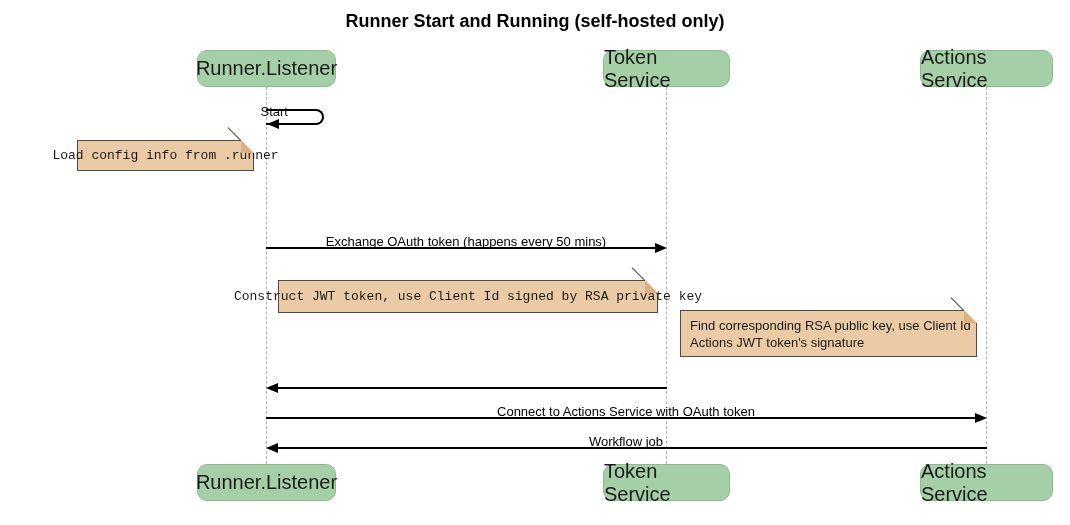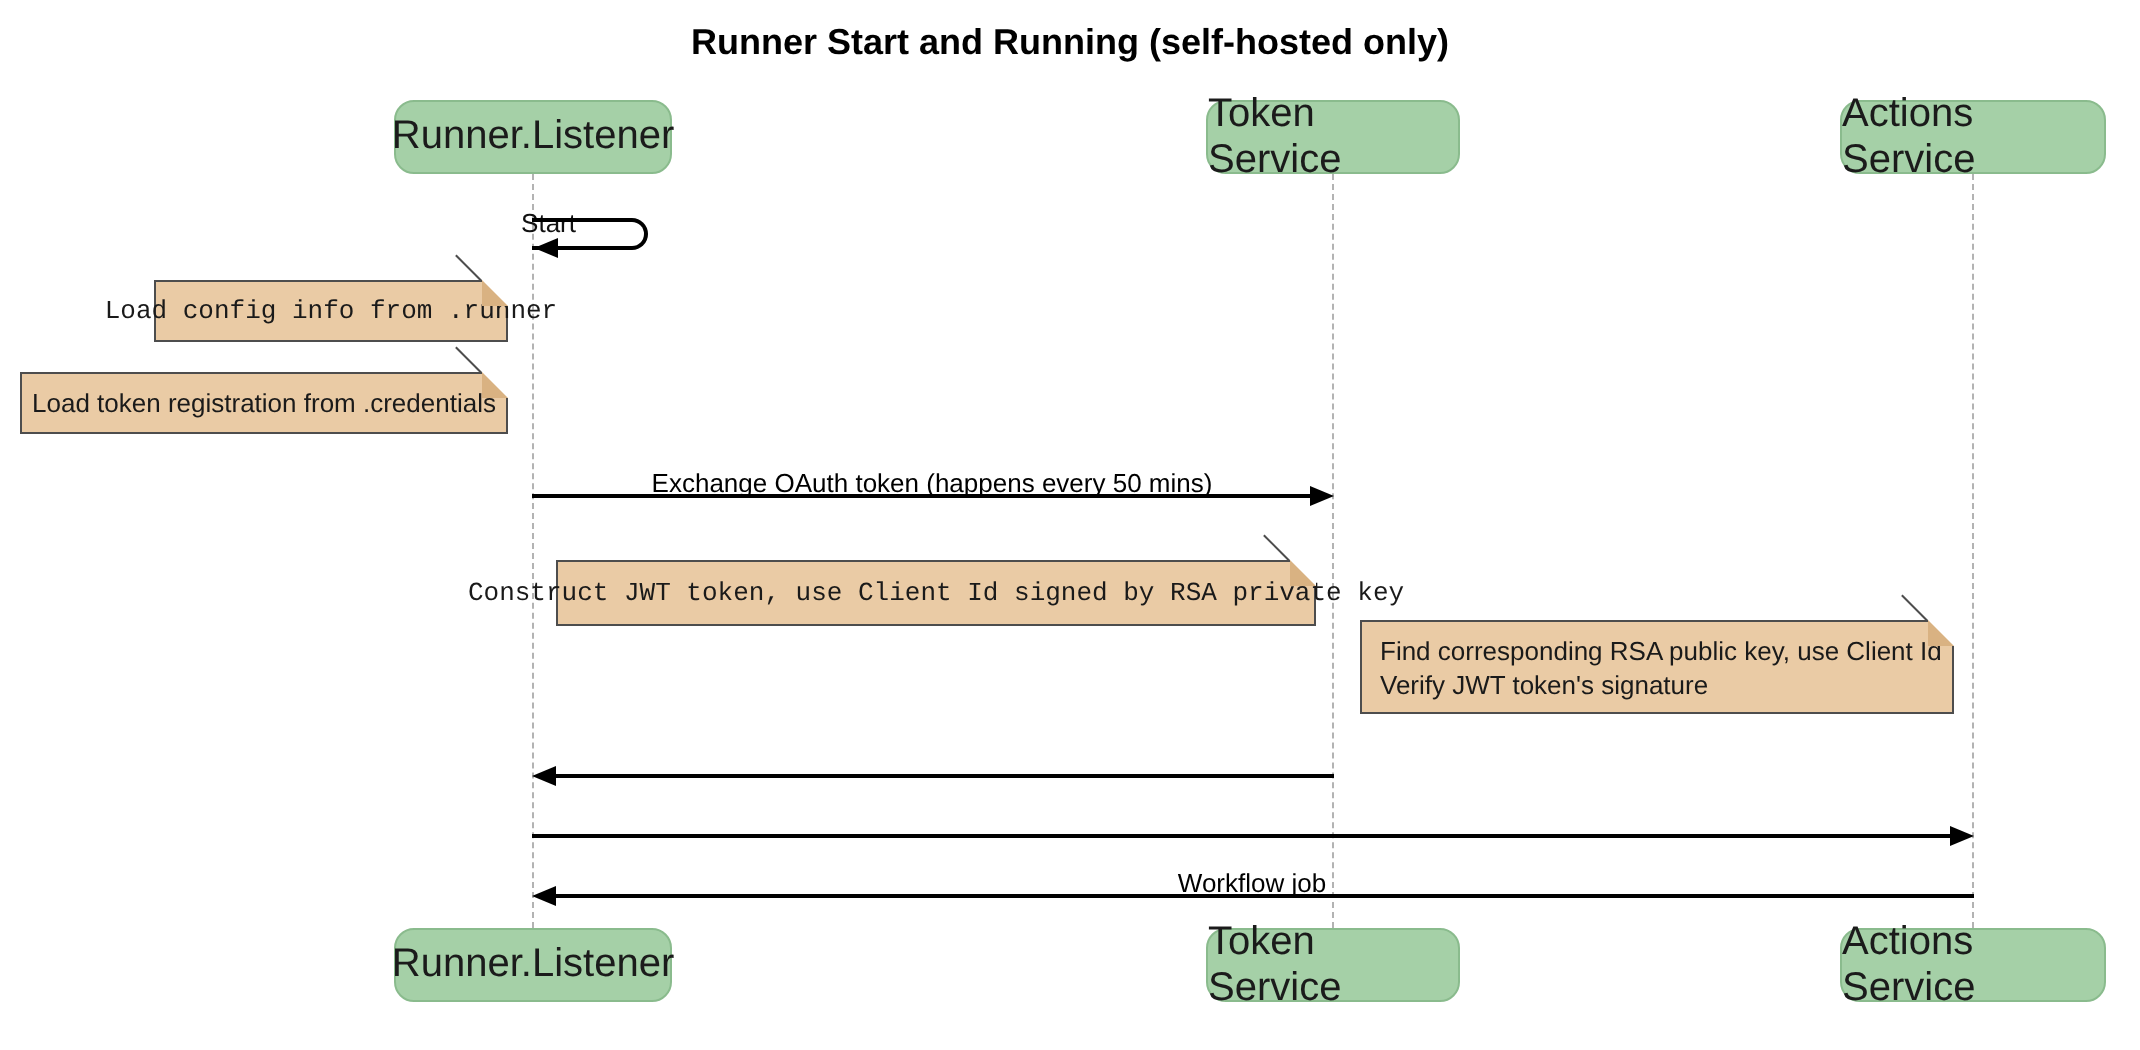--- a/index.html
+++ b/index.html
@@ -89,40 +89,38 @@
   </div>
 
   <div class="self-label" style="right:782px;top:104px;">Start</div>
   <div class="self-loop"></div>
   <div class="arrowhead left" style="left:267px;top:119px;"></div>
 
   <div class="note centered" style="left:77px;top:140px;width:177px;height:31px;font-family:Liberation Mono, monospace;">
     <span class="note-line">Load config info from .runner</span>
   </div>
 
-  <div class="note centered" style="left:10px;top:186px;width:244px;height:31px;">
-    <span class="note-line">Load token registration from .credentials</span>
-  </div>
 
   <div class="msg-label" style="left:466px;top:234px;">Exchange OAuth token (happens every 50 mins)</div>
   <div class="msg-line" style="left:266px;top:247px;width:390px;"></div>
   <div class="arrowhead right" style="left:655px;top:243px;"></div>
 
   <div class="note centered" style="left:278px;top:280px;width:380px;height:33px;font-family:Liberation Mono, monospace;">
     <span class="note-line">Construct JWT token, use Client Id signed by RSA private key</span>
   </div>
 
   <div class="note" style="left:680px;top:310px;width:297px;height:47px;">
     <span class="note-line">Find corresponding RSA public key, use Client Id</span>
-    <span class="note-line">Verify JWT token's signature</span>
+    <span class="note-line">Actions JWT token's signature</span>
   </div>
 
   <div class="msg-line" style="left:277px;top:387px;width:390px;"></div>
   <div class="arrowhead left" style="left:266px;top:383px;"></div>
 
+  <div class="msg-label" style="left:626px;top:404px;">Connect to Actions Service with OAuth token</div>
   <div class="msg-line" style="left:266px;top:417px;width:710px;"></div>
   <div class="arrowhead right" style="left:975px;top:413px;"></div>
 
   <div class="msg-label" style="left:626px;top:434px;">Workflow job</div>
   <div class="msg-line" style="left:277px;top:447px;width:710px;"></div>
   <div class="arrowhead left" style="left:266px;top:443px;"></div>
 
   <div class="participant" style="left:197px;top:464px;width:139px;">
     <span>Runner.Listener</span>
   </div>

